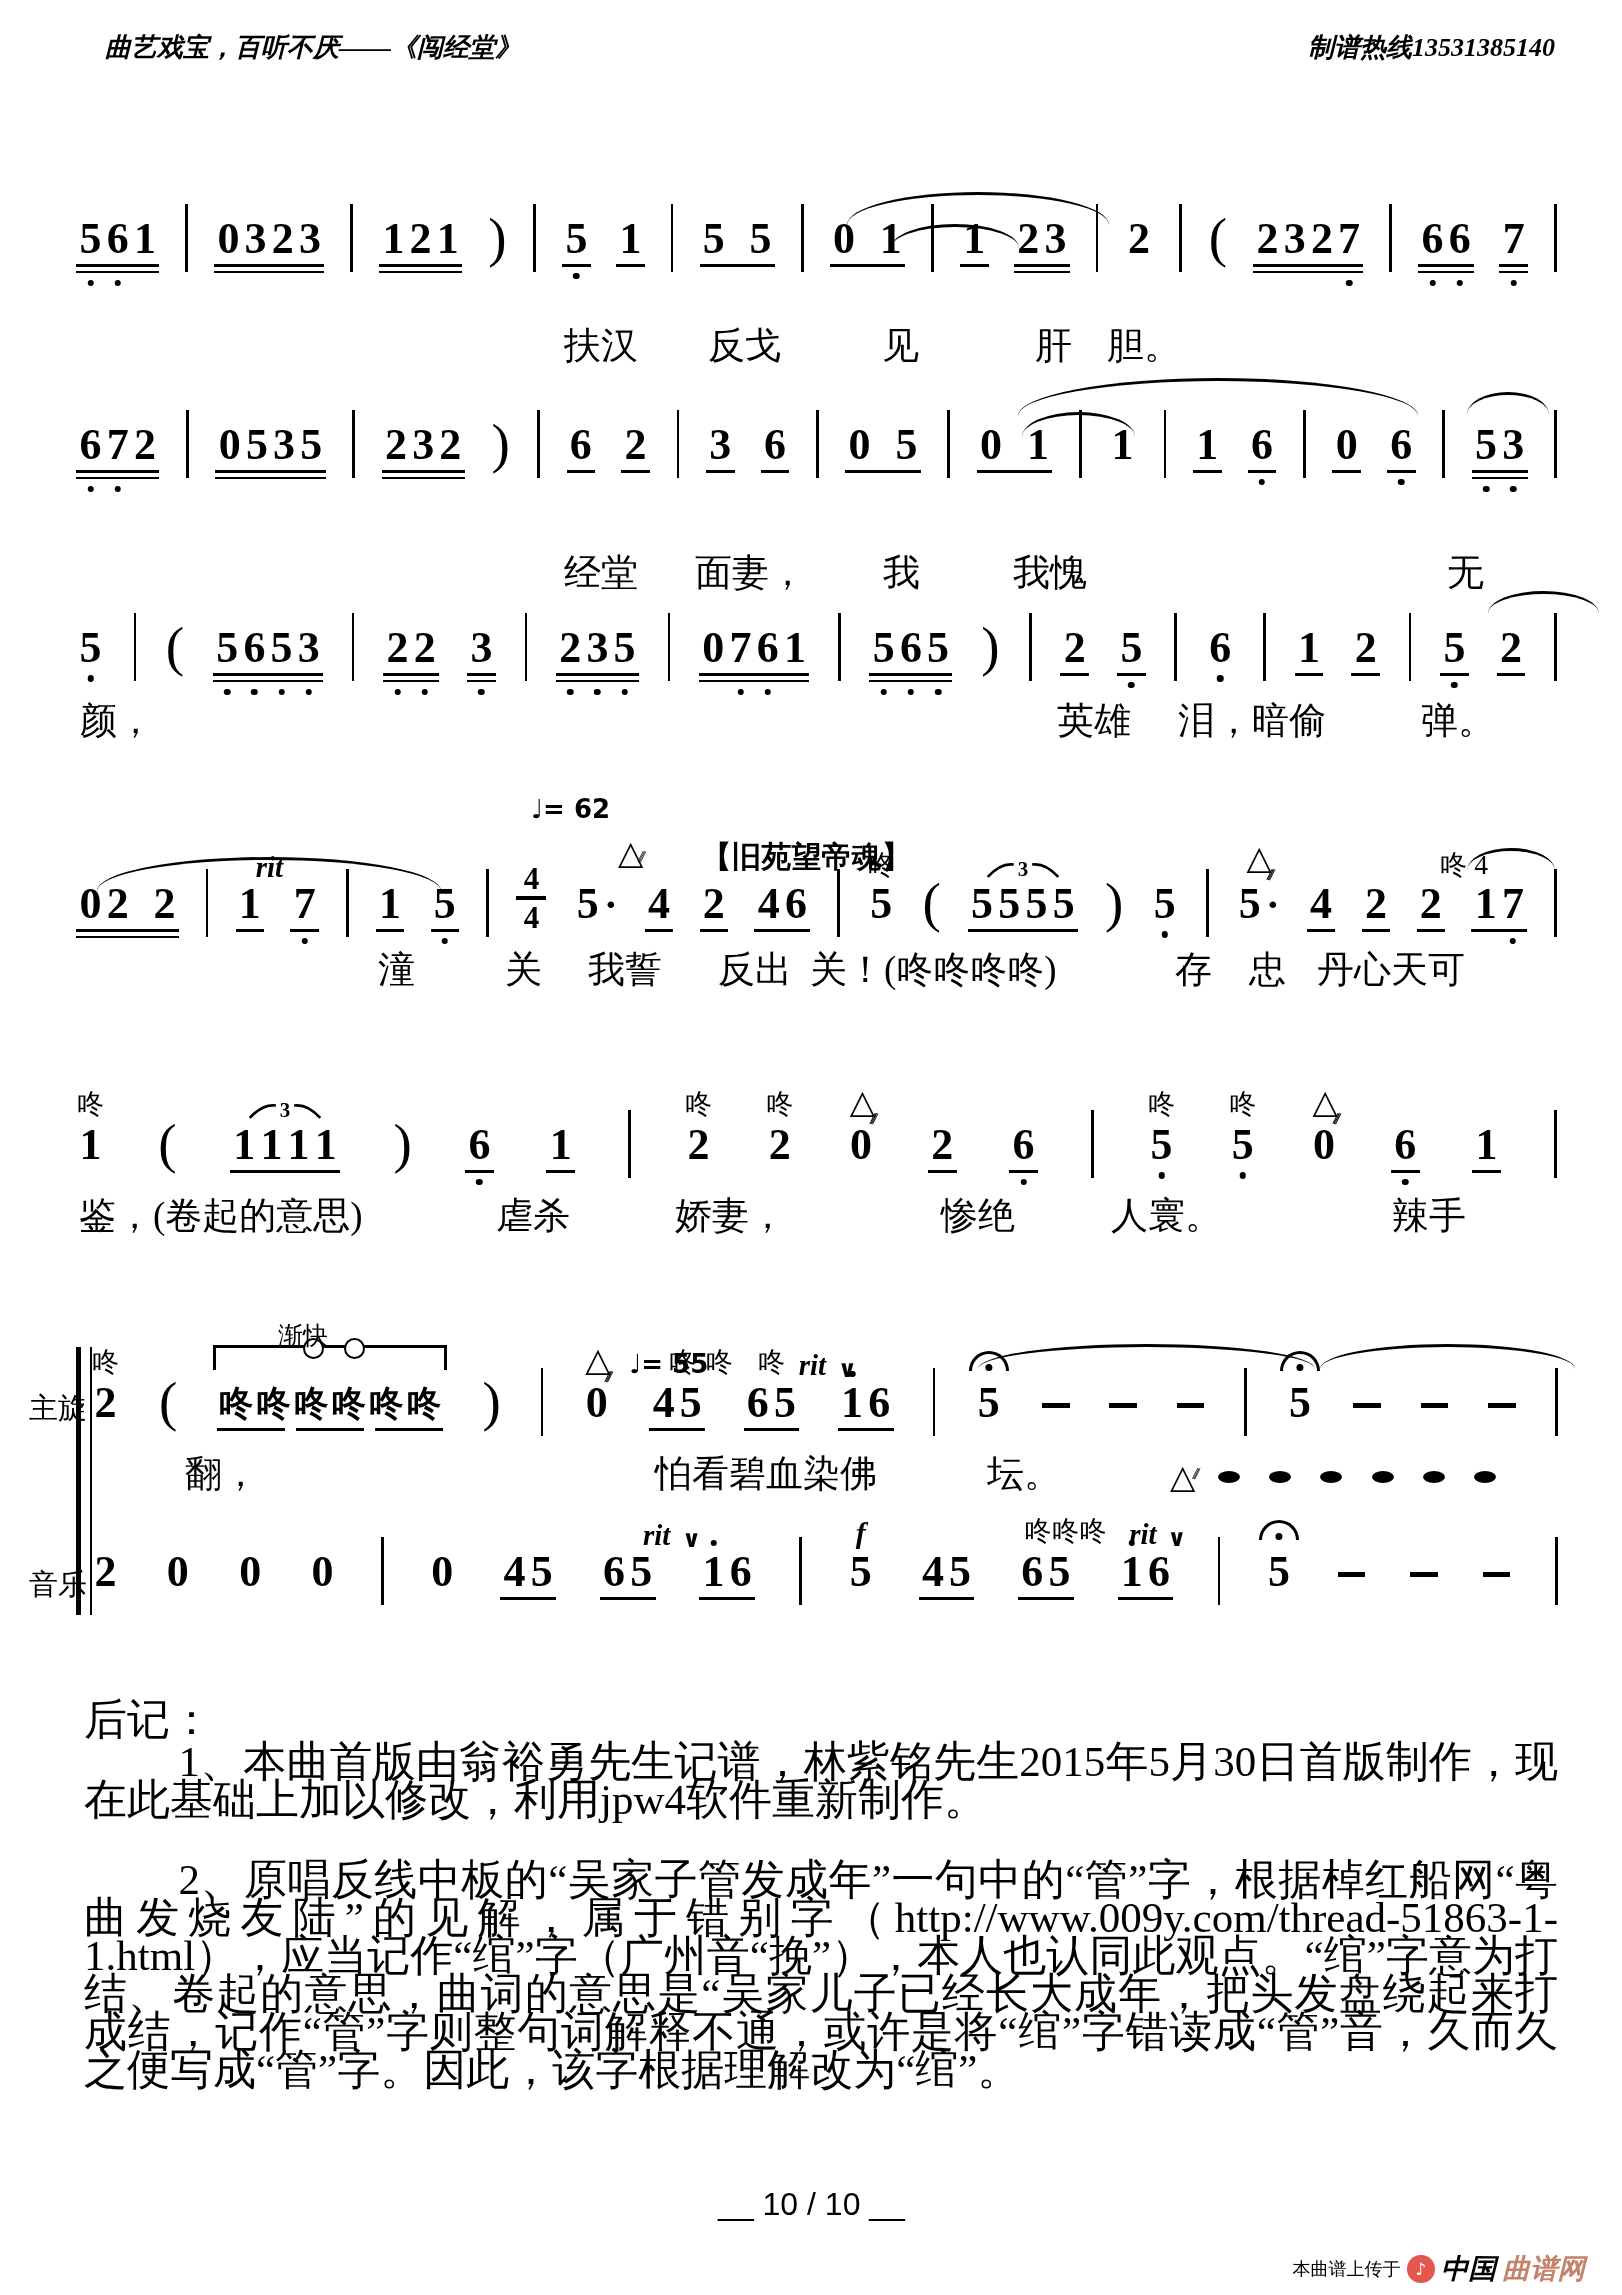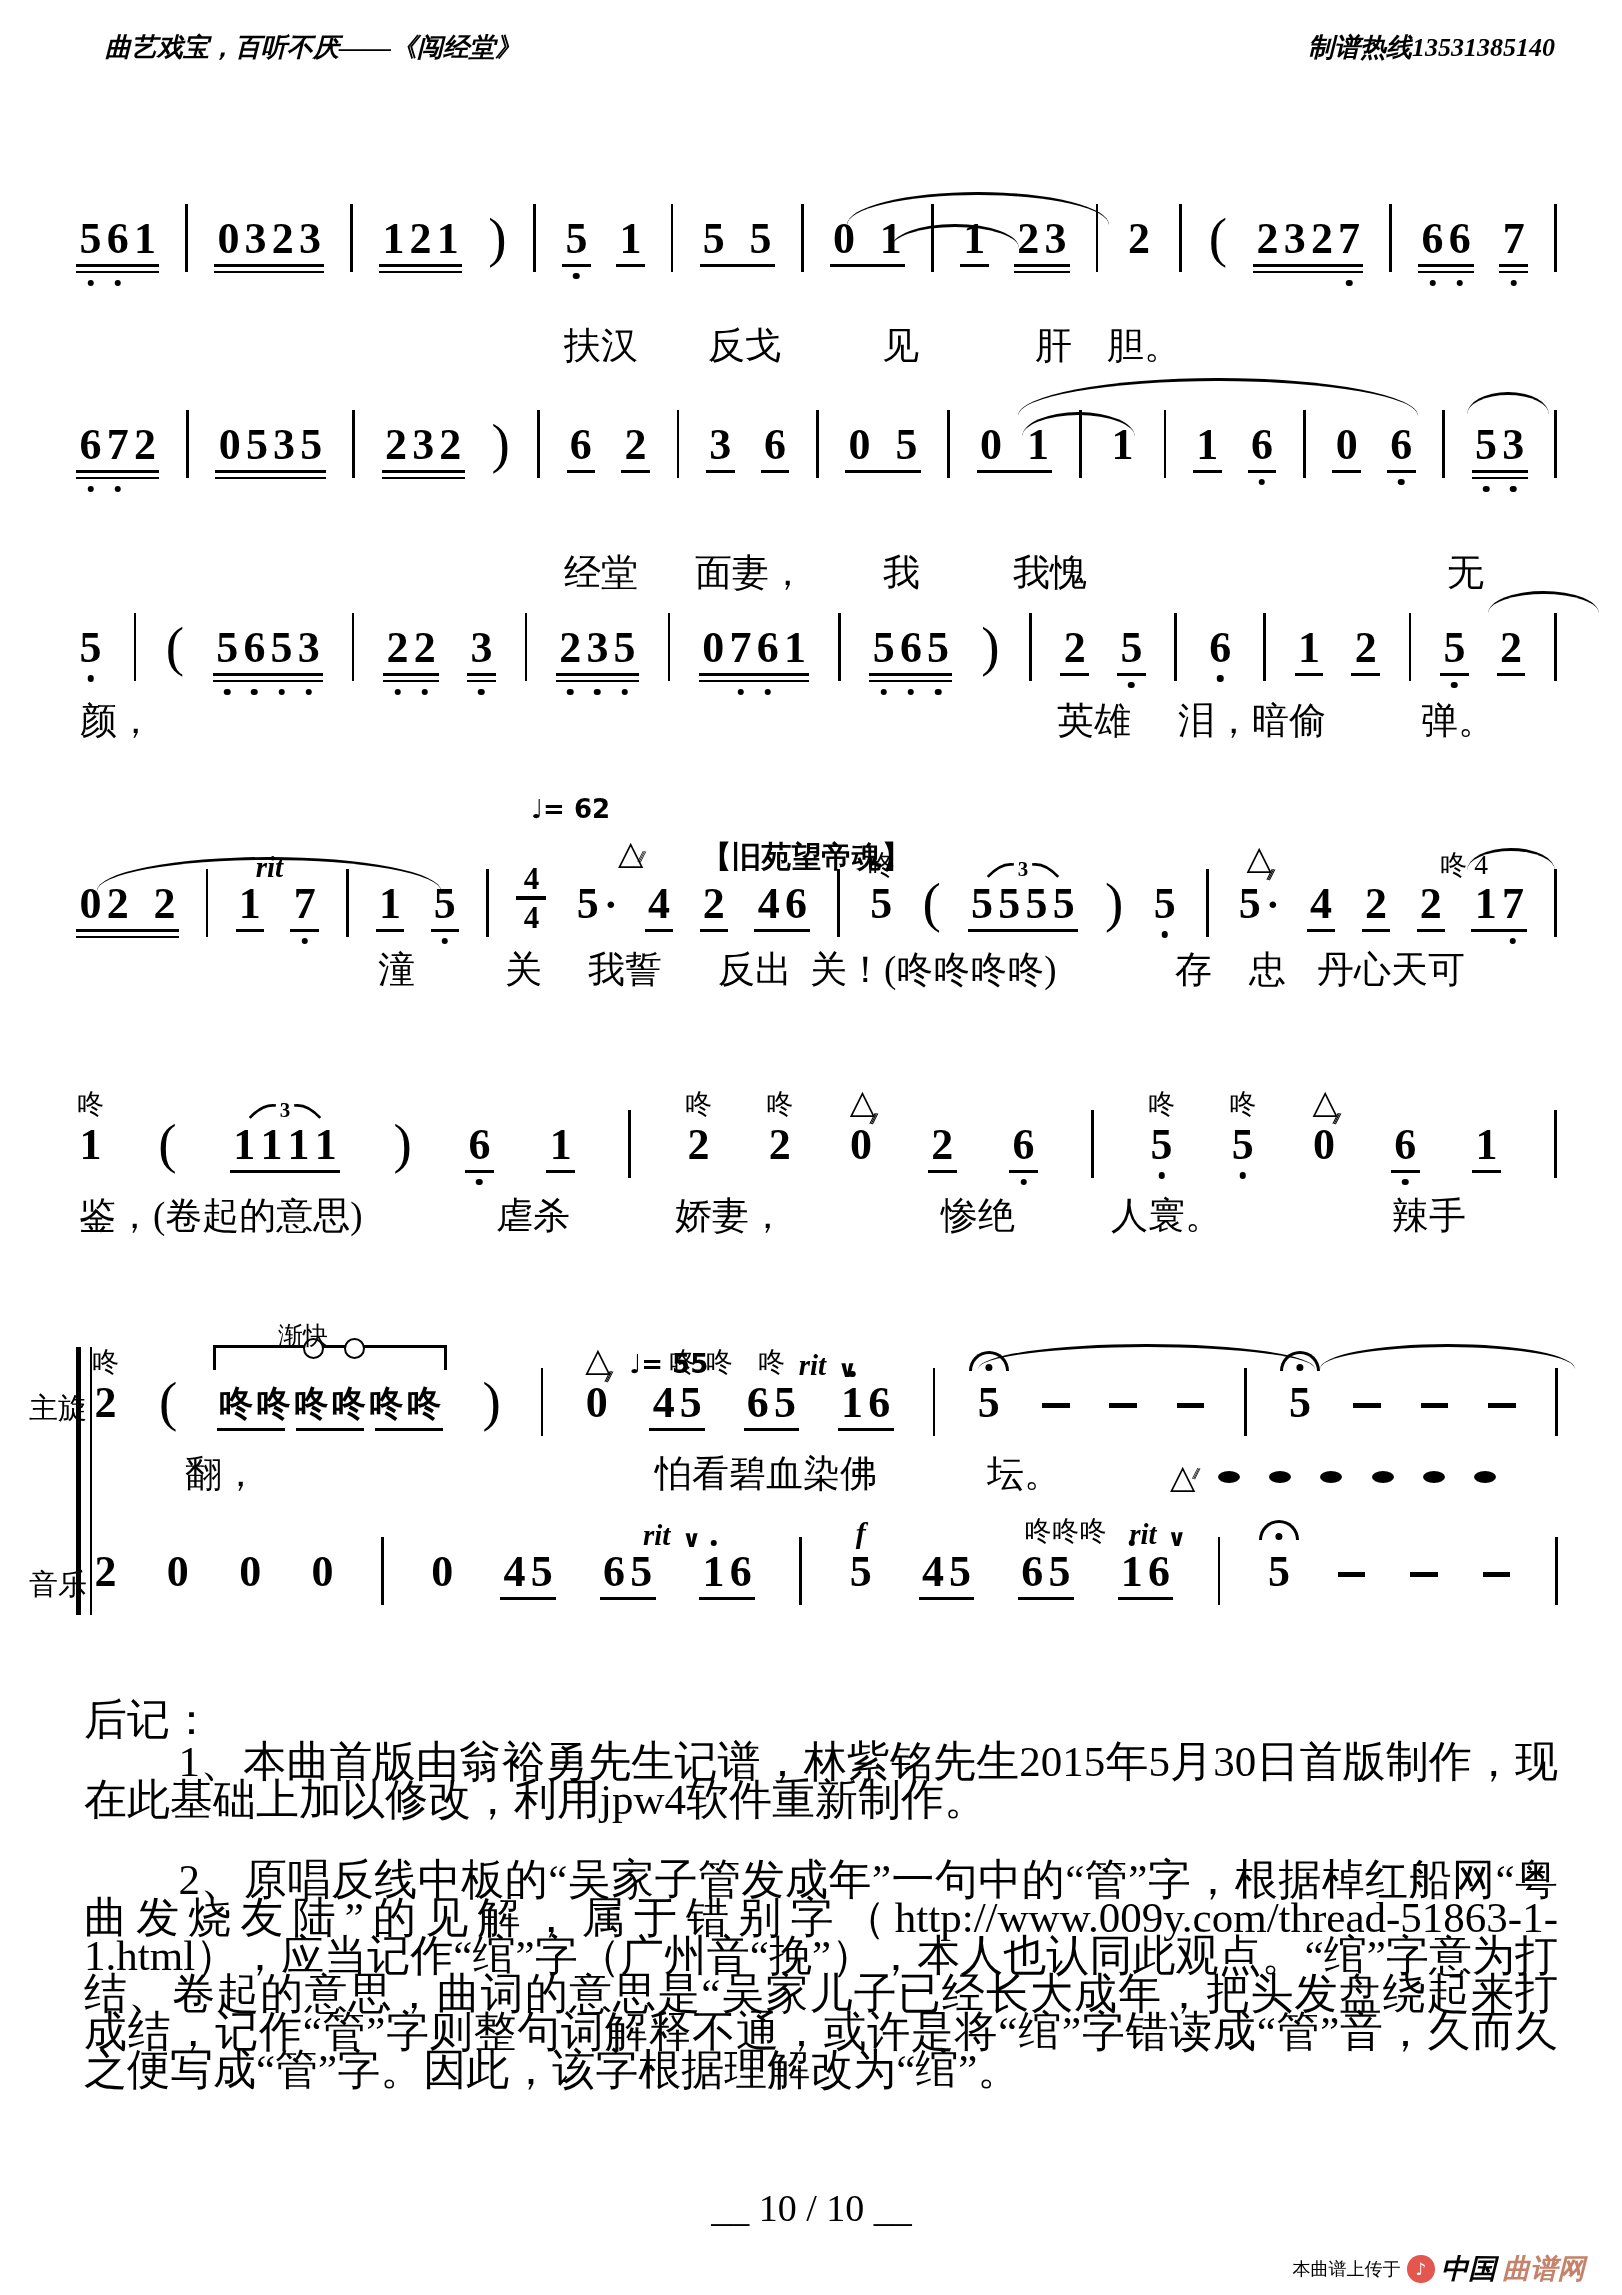--- a/index.html
+++ b/index.html
@@ -48,21 +48,21 @@
        border-top:3.3px solid #000;border-left:3.3px solid #000;border-right:3.3px solid #000;}
   .brk b{position:absolute;top:-9.8px;width:17px;height:17px;border:2.6px solid #000;border-radius:50%;background:#fff;}
   .lyr{position:absolute;font-size:37px;line-height:39px;white-space:nowrap;}
   .deco-dot{position:absolute;width:22px;height:11.8px;border-radius:50%;background:#000;}
   .stafflabel{position:absolute;font-size:29px;font-weight:400;font-family:"Liberation Sans",sans-serif;}
   .sysbracket{position:absolute;width:9.2px;border-left:5.9px solid #000;border-right:2px solid #000;}
   .post{position:absolute;left:84px;width:1474px;font-size:43px;line-height:38px;text-align:justify;}
   .post p{margin:0 0 42px 0;text-indent:2.2em;}
   .post .ptitle{text-indent:0;margin:0 0 3.9px 0;}
   #pagenum{position:absolute;left:0;width:100%;text-align:center;top:2186px;
-           font-family:Liberation Serif, serif;font-size:38px;}
+           font-family:Liberation Sans, sans-serif;font-size:32px;}
   #brandbar{position:absolute;right:38px;top:2251px;display:flex;align-items:center;gap:6.5px;}
   #brand-note-icon{width:27.5px;height:27.5px;border-radius:50%;display:flex;align-items:center;justify-content:center;
            color:#fff;font-size:17px;font-family:"DejaVu Sans",sans-serif;}
   #brand-upload{font-size:18px;}
   .brandcn{font-size:27.5px;font-weight:bold;font-style:italic;}
 </style>
 </head>
 <body>
 
 <div id="page">

